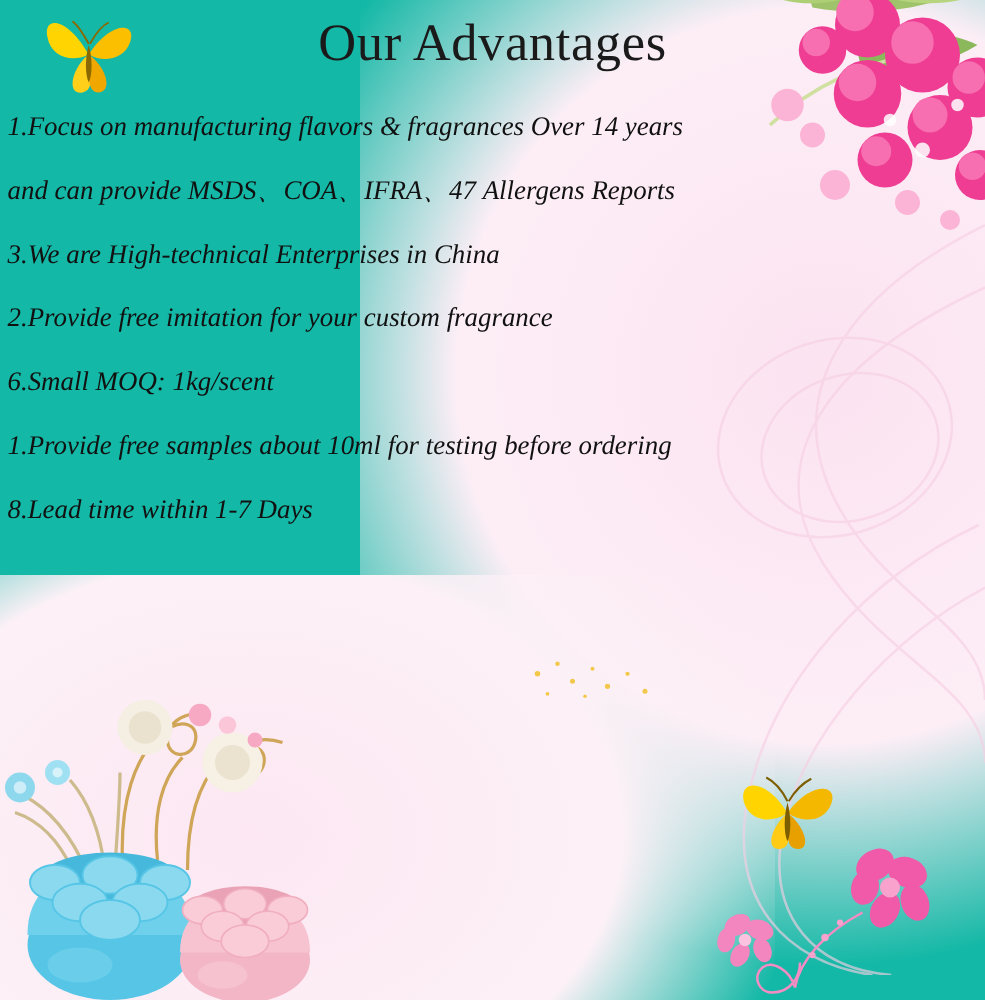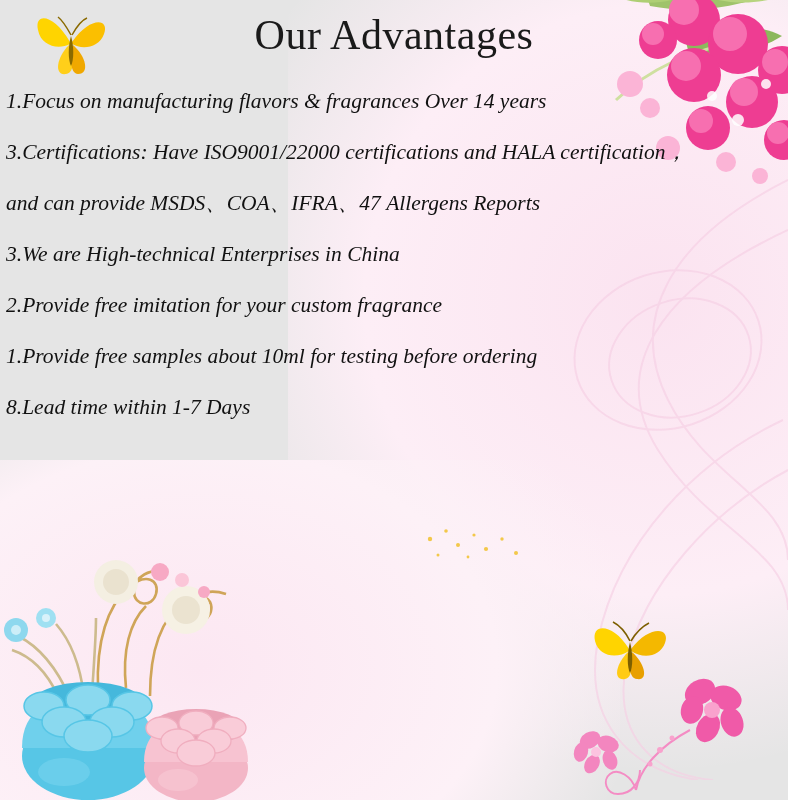--- a/index.html
+++ b/index.html
@@ -9,21 +9,21 @@
   body {
     width: 788px;
     height: 800px;
     font-family: "Liberation Serif", serif;
     overflow: hidden;
   }
   .page {
     position: relative;
     width: 788px;
     height: 800px;
-    background: #e5e5e5;
+    background: #14b8a6;
     overflow: hidden;
   }
 
   
   .bg-wash-right {
     position: absolute;
     right: -120px;
     top: -60px;
     width: 620px;
     height: 900px;
@@ -217,24 +217,24 @@
       <path d="M39 28 C36 38 36 52 39 58 C42 52 42 38 39 28 Z" fill="#8a6a00"></path>
       <path d="M39 27 C34 18 30 12 26 9" stroke="#8a6a00" stroke-width="1.5" fill="none"></path>
       <path d="M40 27 C45 18 50 12 55 10" stroke="#8a6a00" stroke-width="1.5" fill="none"></path>
     </g>
   </svg>
 
   <div class="title">Our Advantages</div>
 
   <div class="adv-list">
     <div class="adv-item">1.Focus on manufacturing flavors &amp; fragrances Over 14 years</div>
-    <div class="adv-item">3.Certifications: Have ISO9001/22000 certifications and HALA certification，</div>
     <div class="adv-item wrapline">and can provide MSDS、COA、IFRA、47 Allergens Reports</div>
     <div class="adv-item">3.We are High-technical Enterprises in China</div>
     <div class="adv-item">2.Provide free imitation for your custom fragrance</div>
+    <div class="adv-item">6.Small MOQ: 1kg/scent</div>
     <div class="adv-item">1.Provide free samples about 10ml for testing before ordering</div>
     <div class="adv-item">8.Lead time within 1-7 Days</div>
   </div>
 
   <svg class="sparkles" viewBox="0 0 110 40">
     <g fill="#f3c84a">
       <circle cx="10" cy="14" r="2.2"></circle>
       <circle cx="26" cy="6" r="1.8"></circle>
       <circle cx="38" cy="20" r="2"></circle>
       <circle cx="54" cy="10" r="1.6"></circle>

